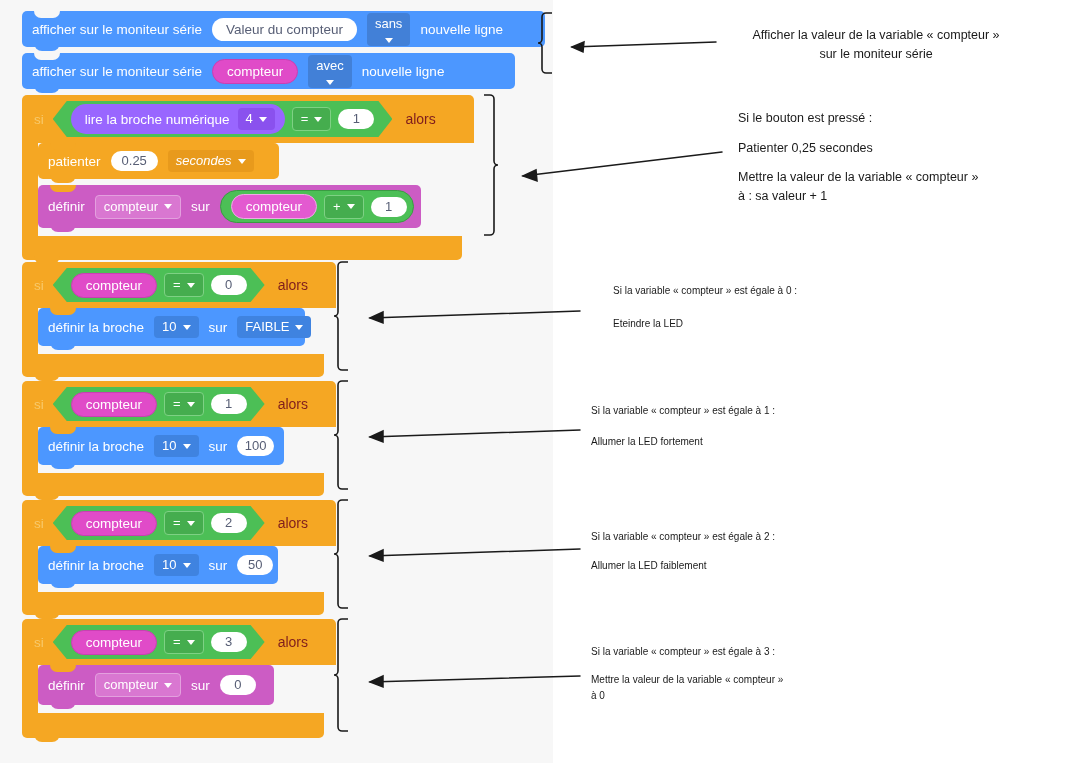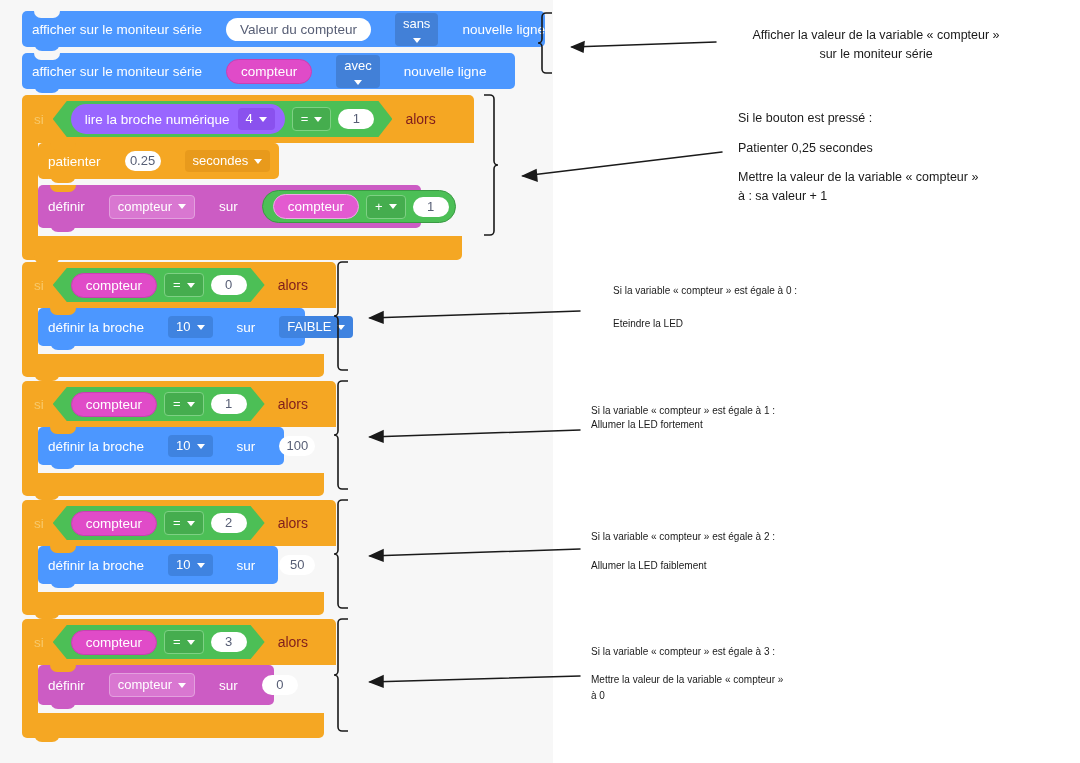--- a/index.html
+++ b/index.html
@@ -18,21 +18,21 @@
   
   .blk{position:absolute;box-sizing:border-box;}
 
   
   .stack{
     border-radius:5px;
     display:flex;align-items:center;
     color:#ffffff;
     font-size:13.5px;
     padding:0 10px;
-    gap:24px;
+    gap:10px;
     white-space:nowrap;
   }
   .blue  {background:#4c97ff;}
   .orange{background:#f5a723;}
   .magenta{background:#cc5cc4;}
   .lightblue{background:#4c97ff;}
 
   
   .notch{
     position:absolute;left:12px;bottom:-4px;width:26px;height:8px;
@@ -61,21 +61,21 @@
   .oval-text{
     background:#ffffff;color:#575e75;border-radius:999px;
     padding:3px 14px;font-size:13.5px;line-height:17px;
     display:inline-flex;align-items:center;
   }
   .dd{   
     border-radius:4px;padding:3px 8px;font-size:13px;color:#fff;
     display:inline-flex;align-items:center;gap:6px;line-height:16px;
   }
   .dd.onblue   {background:#4280d7;flex-direction:column;}
-  .dd.onorange {background:#e89a1c;}
+  .dd.onorange {background:#e89a1c;font-style:italic;}
   .dd.onmagenta{background:#d977d1;border:1px solid #e3a0de;}
   .dd.onpurple {background:#8a51ee;}
   .dd.ongreen  {background:#45ad4e;border:1px solid #7ed184;}
   .dd.onlightblue{background:#3f83e0;}
   .caret{
     width:0;height:0;border-left:4px solid transparent;
     border-right:4px solid transparent;border-top:5px solid #ffffff;
     display:inline-block;
   }
 
@@ -389,20 +389,20 @@
 
 <div class="note" style="left:738px;top:109px;">Si le bouton est pressé :</div>
 <div class="note" style="left:738px;top:139px;">Patienter 0,25 secondes</div>
 <div class="note" style="left:738px;top:168px;width:280px;">Mettre la valeur de la variable « compteur »
 à : sa valeur + 1</div>
 
 <div class="note small" style="left:613px;top:283px;">Si la variable « compteur » est égale à 0 :</div>
 <div class="note small" style="left:613px;top:316px;">Eteindre la LED</div>
 
 <div class="note small" style="left:591px;top:403px;">Si la variable « compteur » est égale à 1 :</div>
-<div class="note small" style="left:591px;top:417px;text-align:right;">Allumer la LED fortement</div>
+<div class="note small" style="left:591px;top:434px;text-align:right;">Allumer la LED fortement</div>
 
 <div class="note small" style="left:591px;top:529px;">Si la variable « compteur » est égale à 2 :</div>
 <div class="note small" style="left:591px;top:558px;">Allumer la LED faiblement</div>
 
 <div class="note small" style="left:591px;top:644px;">Si la variable « compteur » est égale à 3 :</div>
 <div class="note small" style="left:591px;top:672px;width:270px;">Mettre la valeur de la variable « compteur »
 à 0</div>
 
 </body></html>

